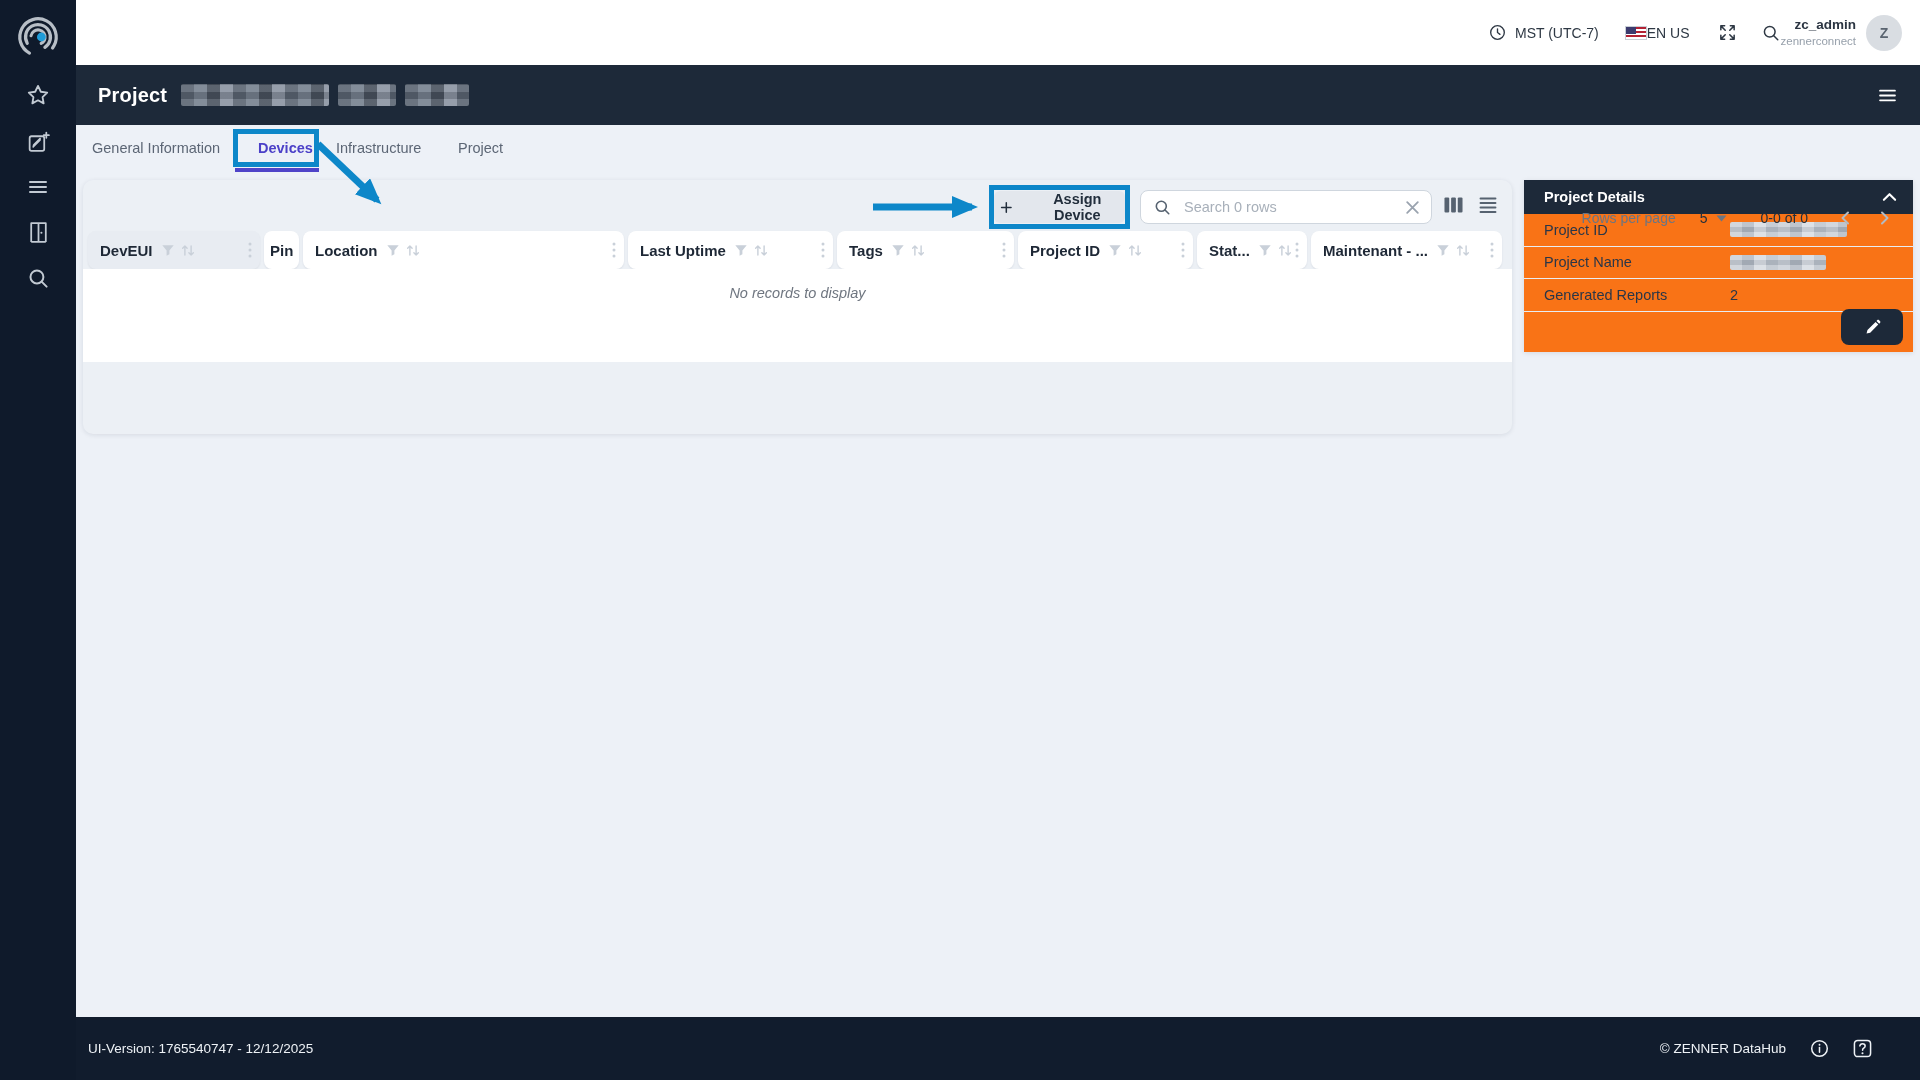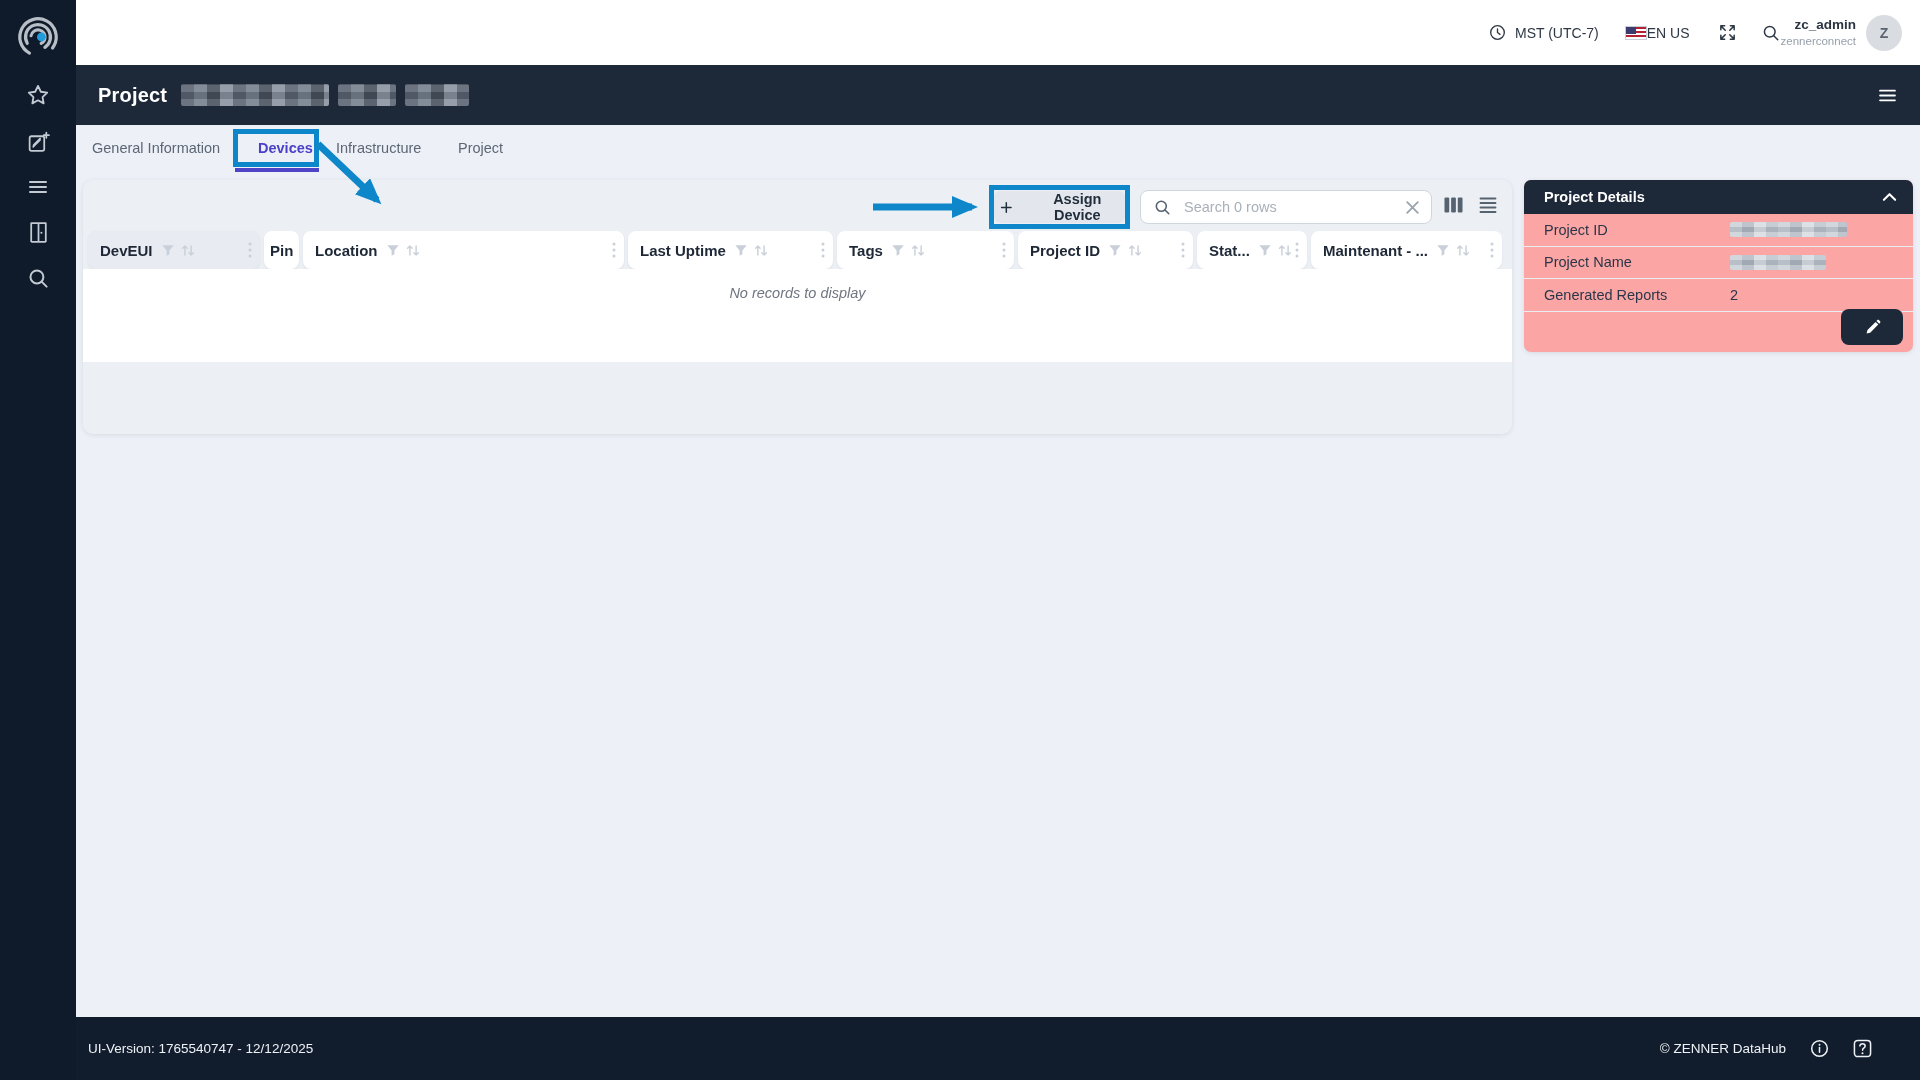--- a/index.html
+++ b/index.html
@@ -77,22 +77,22 @@
   .chip .hicons{display:flex;align-items:center;gap:5px;margin-left:8px;}
   .chip .kebab{margin-left:auto;display:flex;align-items:center;}
 
   .pagi{position:absolute;right:28px;top:182px;height:72px;display:flex;align-items:center;z-index:6;}
   .pagi .rpp{font-size:14px;color:#6b7583;}
   .pagi .rppv{font-size:14px;color:#222e3c;margin-left:24px;display:flex;align-items:center;gap:8px;cursor:pointer;}
   .pagi .range{font-size:14px;color:#222e3c;margin-left:34px;}
   .pagi .chev{margin-left:30px;cursor:default;display:flex;align-items:center;}
 
   
-  .panel{position:absolute;left:1524px;top:180px;width:389px;height:172px;background:#fca5a5;
-         border-radius:7px;box-shadow:0 1px 5px rgba(20,30,50,.10);overflow:hidden;z-index:5;}
+  .panel{position:absolute;left:1524px;top:180px;width:389px;height:172px;background:#f97316;
+         border-radius:0;box-shadow:0 1px 5px rgba(20,30,50,.10);overflow:hidden;z-index:5;}
   .panel-h{height:34px;background:#1d2939;color:#ffffff;display:flex;align-items:center;
            padding:0 16px 0 20px;font-weight:bold;font-size:14.5px;}
   .panel-h .chv{margin-left:auto;cursor:pointer;display:flex;}
   .prow{height:32.5px;display:flex;align-items:center;border-bottom:1px solid #e9edf2;font-size:14.5px;color:#2a3648;}
   .prow .pl{padding-left:20px;width:206px;}
   .edit-btn{position:absolute;right:10px;bottom:7px;width:62px;height:36px;background:#1d2939;border:none;
             border-radius:8px;display:flex;align-items:center;justify-content:center;cursor:pointer;}
 
   
   .footer{position:absolute;left:76px;top:1017px;width:1844px;height:63px;background:#111c2d;
@@ -366,20 +366,40 @@
               <circle cx="2" cy="14" r="1.5"></circle>
             </svg>
         </span>
       </div>
     </div>
 
     <div class="card-white"></div>
     <div class="empty-msg">No records to display</div>
   </section>
 
+  <div class="pagi">
+    <span class="rpp">Rows per page</span>
+    <span class="rppv">
+      <span>5</span>
+      <svg width="11" height="7" viewBox="0 0 11 7" fill="#6b7583">
+          <path d="M0.5 0.5h10L5.5 6.5z"></path>
+        </svg>
+    </span>
+    <span class="range">0-0 of 0</span>
+    <span class="chev">
+      <svg width="16" height="16" viewBox="0 0 16 16" fill="none" stroke="#b3bbc4" stroke-width="2" stroke-linecap="round" stroke-linejoin="round">
+          <path d="M10 2.5L4.5 8l5.5 5.5"></path>
+        </svg>
+    </span>
+    <span class="chev" style="margin-left:22px;">
+      <svg width="16" height="16" viewBox="0 0 16 16" fill="none" stroke="#b3bbc4" stroke-width="2" stroke-linecap="round" stroke-linejoin="round">
+          <path d="M6 2.5L11.5 8 6 13.5"></path>
+        </svg>
+    </span>
+  </div>
 
   <aside class="panel">
     <div class="panel-h">
       <span>Project Details</span>
       <span class="chv">
         <svg width="15" height="10" viewBox="0 0 16 10" fill="none" stroke="#ffffff" stroke-width="2.2" stroke-linecap="round" stroke-linejoin="round">
             <path d="M2 8l6-6 6 6"></path>
           </svg>
       </span>
     </div>

